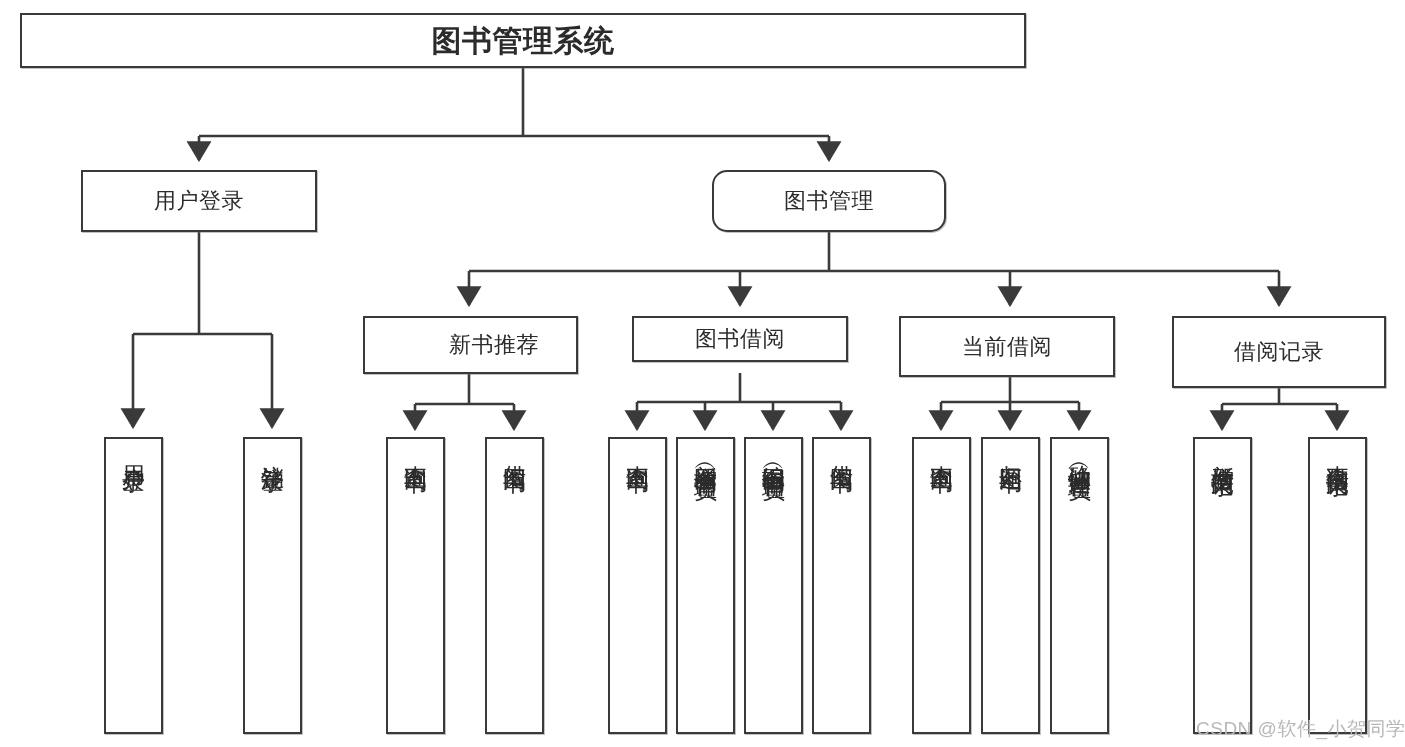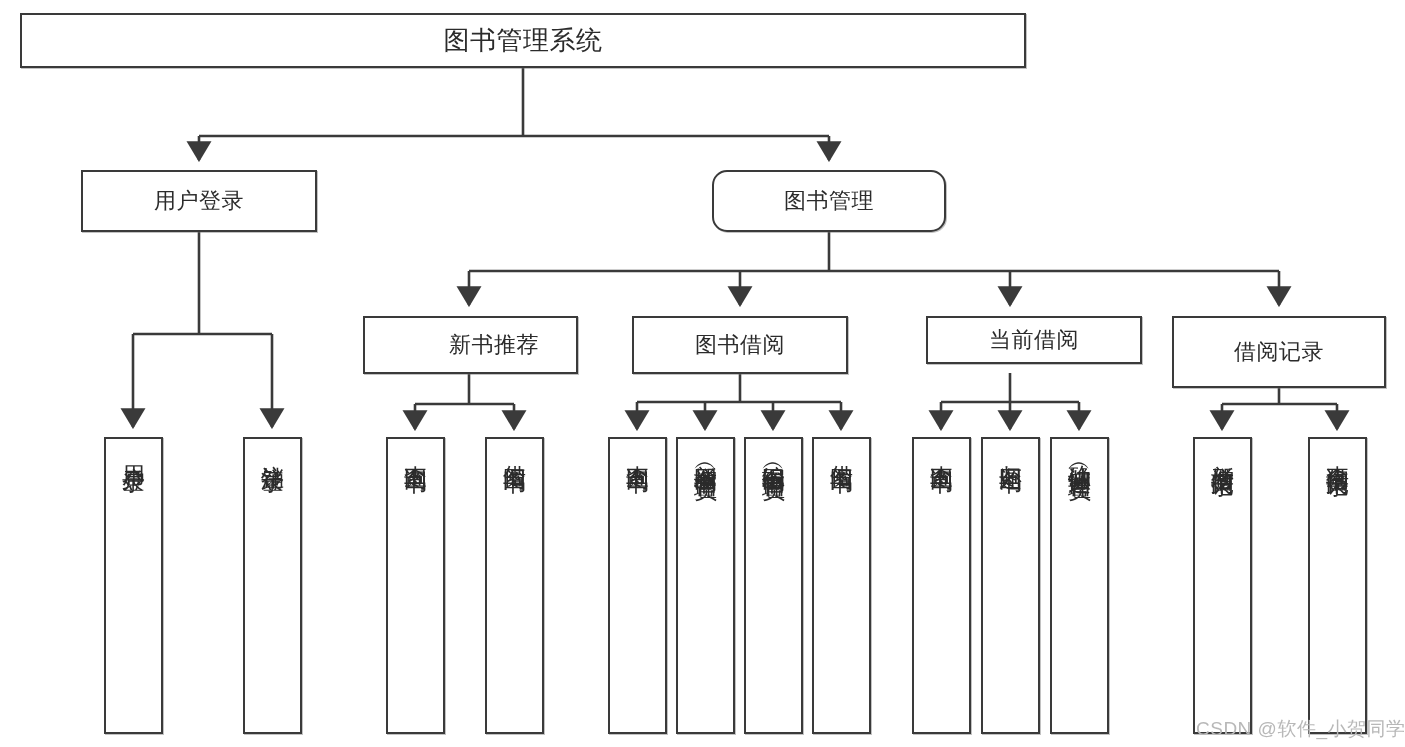--- a/index.html
+++ b/index.html
@@ -52,21 +52,21 @@
     justify-content: center;
     padding-top: 8px;
   }
   .node.vert .label {
     writing-mode: vertical-rl;
     text-orientation: upright;
     font-size: 23px;
     letter-spacing: 2px;
     line-height: 1.0;
   }
-  #root-node .label { font-size: 26px; }
+  #root-node .label { font-size: 30px; font-weight: bold; }
   .watermark {
     position: absolute;
     color: #b8b8b8;
     font-size: 19px;
     letter-spacing: 0.5px;
     white-space: nowrap;
     user-select: none;
   }
 </style>
 </head>
@@ -131,24 +131,24 @@
   <div class="node horiz" style="left:81px; top:170px; width:236px; height:62px;">
     <span class="label">用户登录</span>
   </div>
   <div class="node horiz" style="left:712px; top:170px; width:234px; height:62px;border-radius:15px;">
     <span class="label">图书管理</span>
   </div>
 
   <div class="node horiz" style="left:363px; top:316px; width:215px; height:58px;padding-left:47px;">
     <span class="label">新书推荐</span>
   </div>
-  <div class="node horiz" style="left:632px; top:316px; width:216px; height:58px;">
+  <div class="node horiz" style="left:632px; top:316px; width:216px; height:46px;">
     <span class="label">图书借阅</span>
   </div>
-  <div class="node horiz" style="left:926px; top:316px; width:216px; height:48px;font-family:Liberation Serif, serif;">
+  <div class="node horiz" style="left:899px; top:316px; width:216px; height:61px;font-family:Liberation Serif, serif;">
     <span class="label">当前借阅</span>
   </div>
   <div class="node horiz" style="left:1172px; top:316px; width:214px; height:72px;">
     <span class="label">借阅记录</span>
   </div>
 
   <div class="node vert" style="left:104px; top:437px; width:59px; height:297px;">
     <span class="label">用户登录</span>
   </div>
   <div class="node vert" style="left:243px; top:437px; width:59px; height:297px;">

